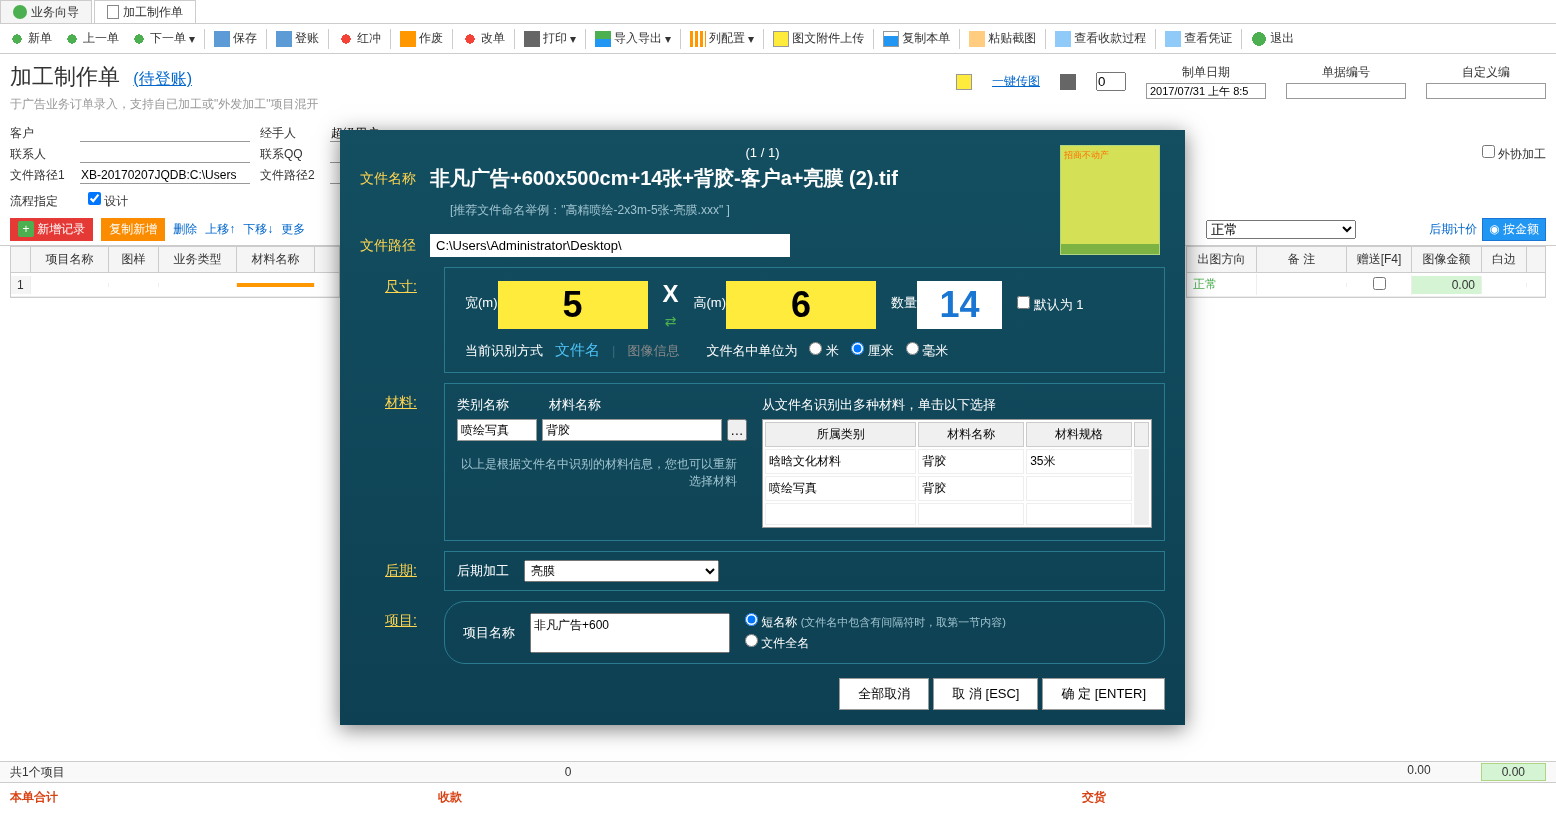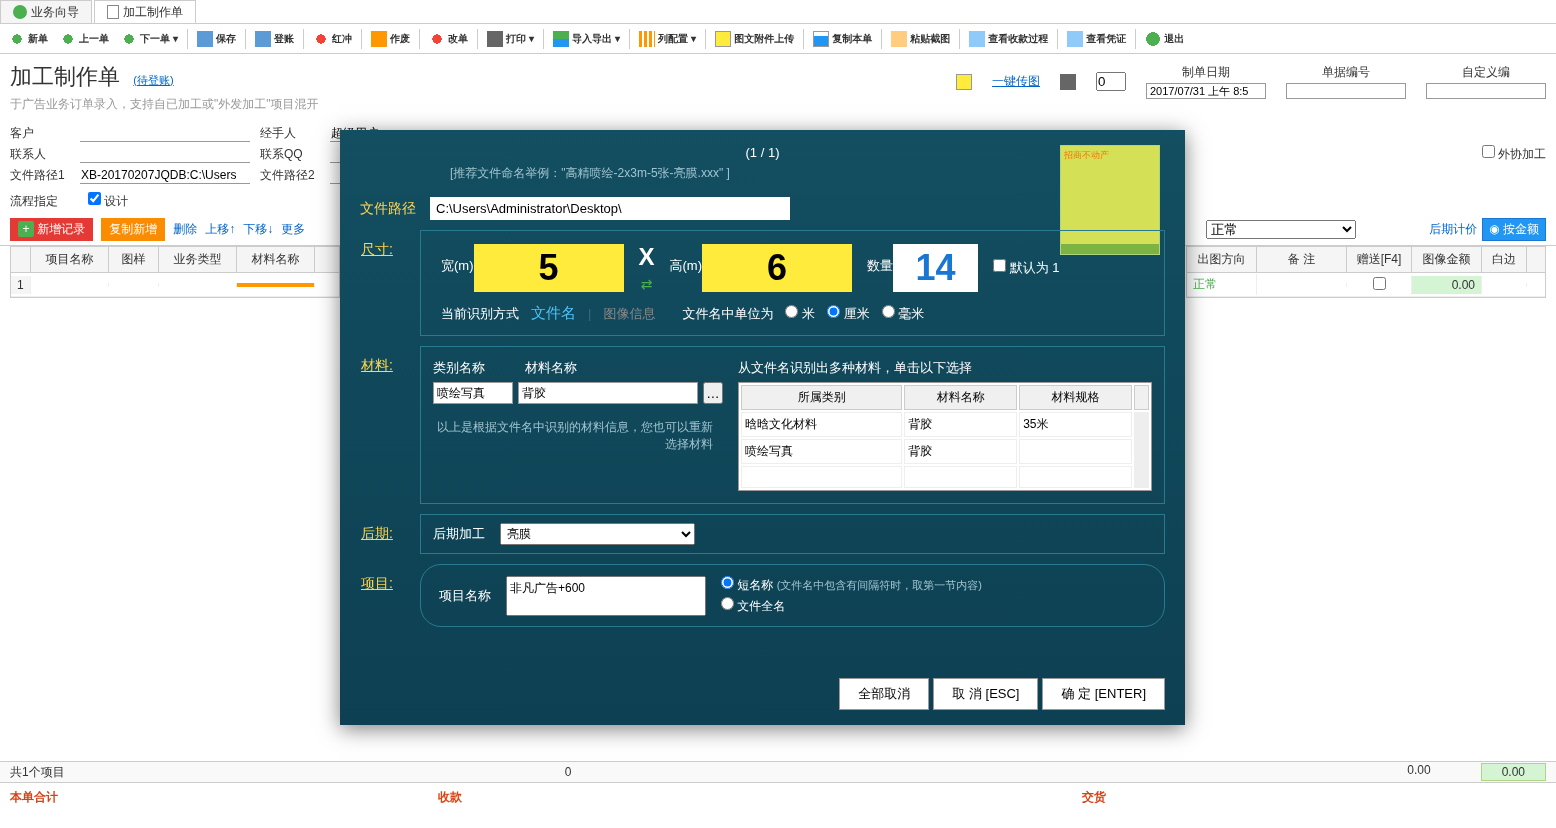--- a/index.html
+++ b/index.html
@@ -3,38 +3,38 @@
 <meta charset="utf-8">
 <style>
 *{box-sizing:border-box;margin:0;padding:0;font-family:"Microsoft YaHei",sans-serif;}
 body{background:#fff;font-size:12px;color:#333;width:1556px;height:828px;overflow:hidden;position:relative;}
 .tabs{display:flex;background:#fff;border-bottom:1px solid #ccc;height:24px;}
 .tab{padding:3px 12px;display:flex;align-items:center;gap:4px;border:1px solid #ccc;border-bottom:none;background:#f5f5f5;margin-right:2px;font-size:12px;}
 .tab.active{background:#fff;}
 .icon-green{width:14px;height:14px;border-radius:50%;background:#4caf50;display:inline-block;}
 .icon-doc{width:12px;height:14px;background:#fff;border:1px solid #888;display:inline-block;}
 .toolbar{display:flex;align-items:center;height:30px;border-bottom:1px solid #ccc;padding:0 4px;gap:2px;}
-.tb-btn{display:flex;align-items:center;gap:3px;padding:2px 5px;font-size:10px;cursor:pointer;font-weight:bold;}
+.tb-btn{display:flex;align-items:center;gap:3px;padding:2px 5px;font-size:12px;cursor:pointer;}
 .tb-sep{width:1px;height:20px;background:#ccc;margin:0 2px;}
 .tb-icon{width:16px;height:16px;display:inline-block;}
 .ic-green-arrow{background:radial-gradient(circle,#4caf50 40%,transparent 41%);}
 .ic-save{background:#5c9bd5;}
 .ic-red{background:radial-gradient(circle,#f44336 40%,transparent 41%);}
 .ic-orange{background:#ff9800;}
 .ic-print{background:#666;}
 .ic-import{background:linear-gradient(#4caf50 50%,#2196f3 50%);}
 .ic-cols{background:repeating-linear-gradient(90deg,#ff9800 0 3px,transparent 3px 5px);}
 .ic-img{background:#ffeb3b;border:1px solid #999;}
 .ic-copy{background:linear-gradient(#fff 30%,#2196f3 30%);border:1px solid #999;}
 .ic-paste{background:#ffcc80;}
 .ic-view{background:#90caf9;}
 .ic-exit{background:radial-gradient(circle,#4caf50 60%,transparent 61%);}
 .header{padding:8px 10px;position:relative;}
 .header h1{font-size:22px;font-weight:normal;display:inline-block;}
-.header .sub{color:#0066cc;text-decoration:underline;font-size:11px;margin-left:10px;}
+.header .sub{color:#0066cc;text-decoration:underline;font-size:16px;margin-left:10px;}
 .header .desc{color:#999;font-size:12px;margin-top:4px;}
 .header-right{position:absolute;right:10px;top:10px;display:flex;gap:20px;align-items:center;}
 .hdr-field{display:flex;flex-direction:column;align-items:center;gap:2px;}
 .hdr-field label{font-size:12px;text-align:center;}
 .hdr-field input{border:1px solid #999;padding:1px 3px;font-size:11px;width:120px;}
 .link-blue{color:#0066cc;text-decoration:underline;cursor:pointer;}
 .form-area{padding:4px 10px;display:grid;grid-template-columns:60px 170px 60px 100px;gap:4px 10px;font-size:12px;align-items:center;}
 .form-area input[type=text]{border:none;border-bottom:1px solid #999;padding:1px;font-size:12px;}
 .chk-row{padding:4px 10px;display:flex;align-items:center;gap:30px;}
 .right-panel{position:absolute;right:10px;top:145px;}
@@ -294,27 +294,31 @@
 </div>
 </div>
 
 <div class="modal">
   <div class="modal-inner">
     <div style="text-align:center;color:#fff;font-size:13px;margin-bottom:5px;">(1 / 1)</div>
     <div class="thumb">
         <div class="thumb-txt">招商不动产</div>
         <div class="thumb-band"></div>
       </div>
+    <div class="m-row">
+      <div class="m-label">文件名称</div>
+      <div class="m-title">非凡广告+600x500cm+14张+背胶-客户a+亮膜 (2).tif</div>
+    </div>
     <div class="m-hint">[推荐文件命名举例："高精喷绘-2x3m-5张-亮膜.xxx" ]</div>
     <div class="m-row">
       <div class="m-label">文件路径</div>
       <input class="m-input" value="C:\Users\Administrator\Desktop\" style="">
     </div>
 
-    <div style="margin-left:60px;">
+    <div style="margin-left:84px;">
     <div class="section" style="padding-left:20px;">
       <div class="sec-label">尺寸:</div>
       <div class="dim-row">
         <div class="dim-col">
               <label>宽(m)</label>
               <input class="dim-input" value="5" style="">
             </div>
         <div style="display:flex;flex-direction:column;align-items:center;">
               <span class="x-sym">X</span>
               <span class="swap">⇄</span>

